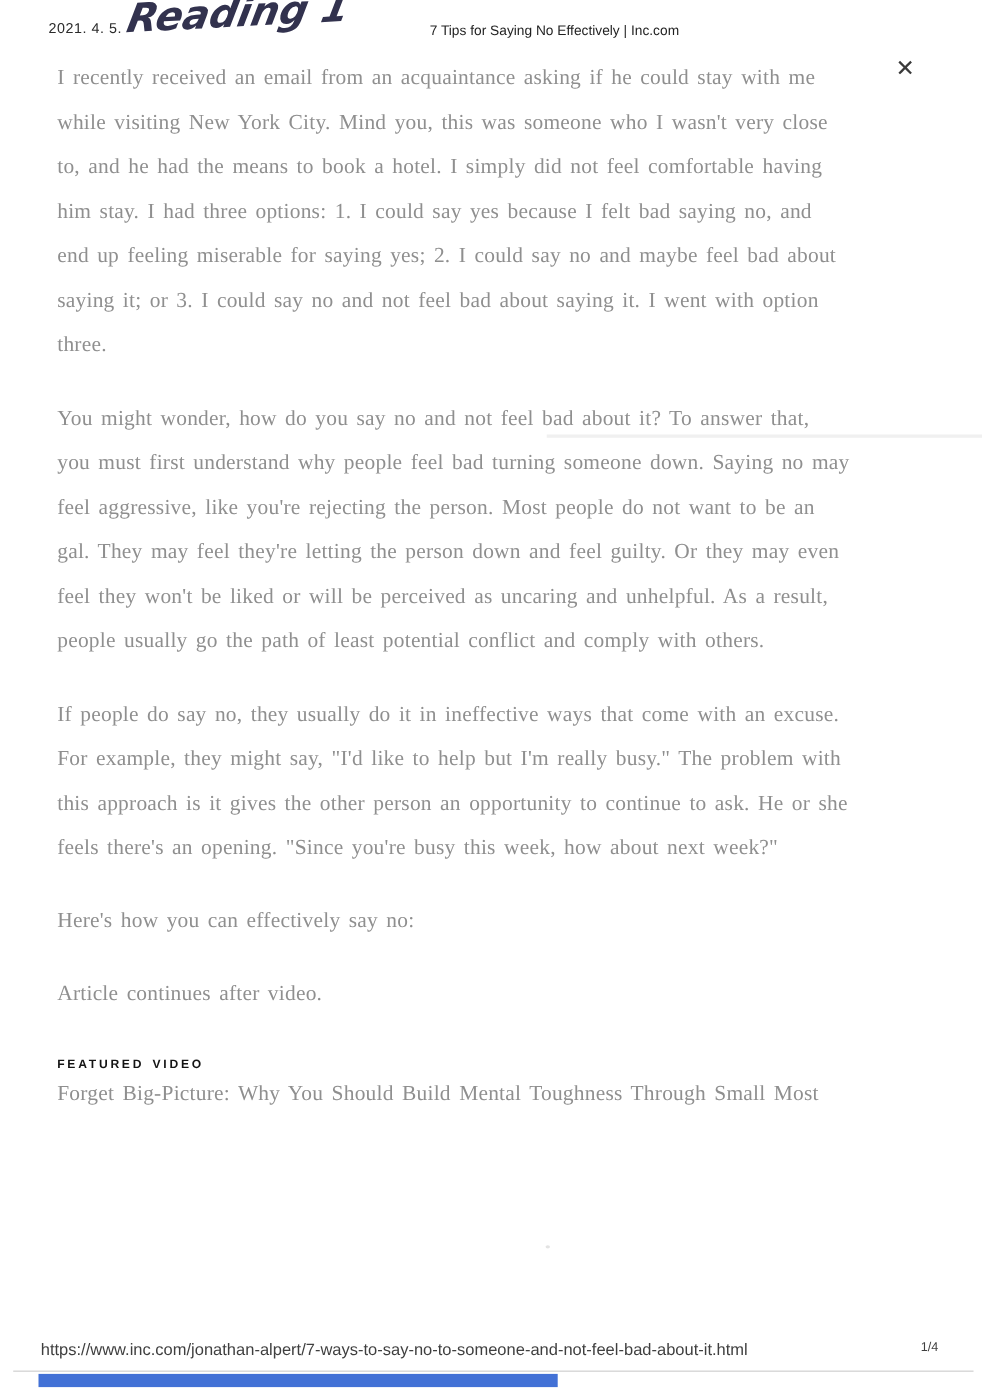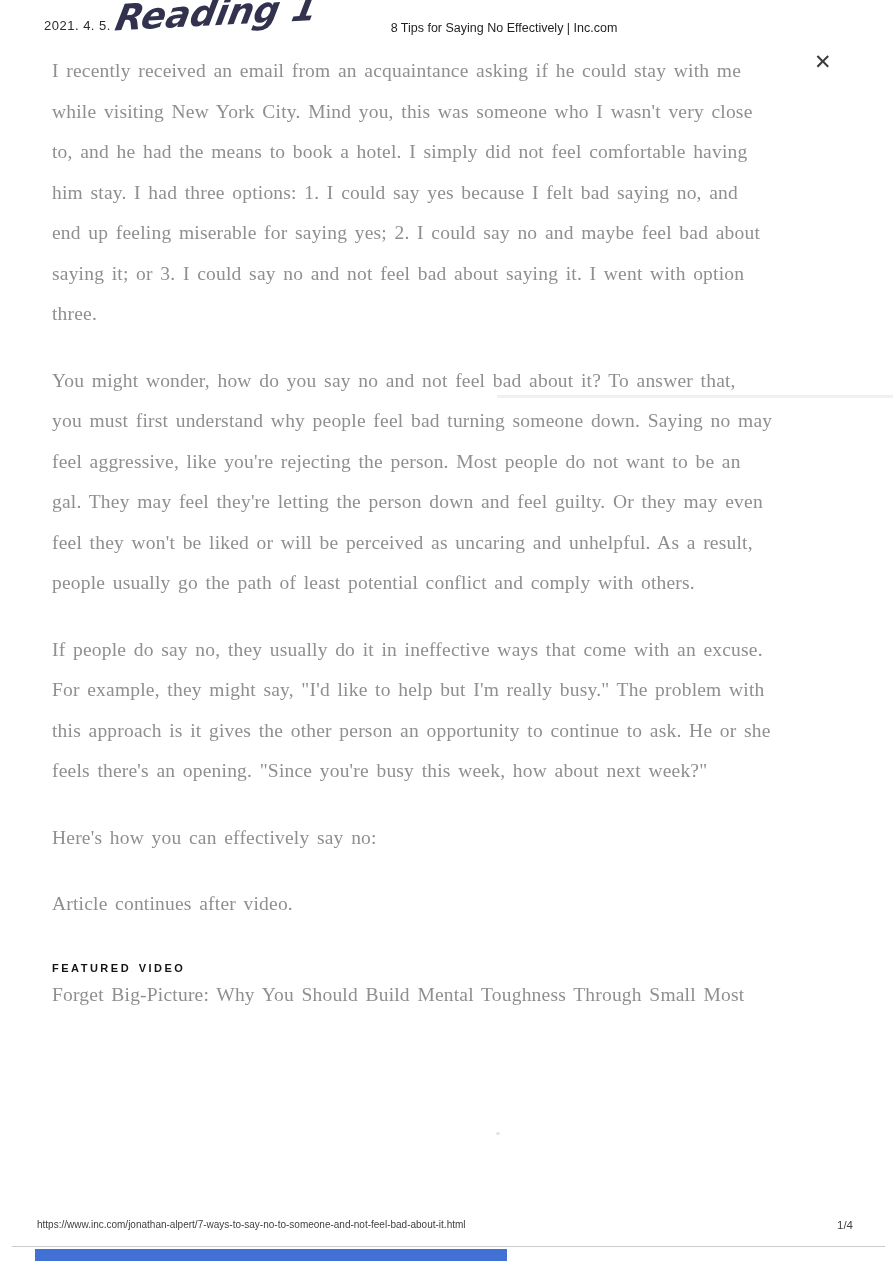--- a/index.html
+++ b/index.html
@@ -67,21 +67,21 @@
   }
   .scan-smudge {
     position: absolute; left: 496px; top: 1132px; width: 4px; height: 3px;
     background: #e3e3e3; border-radius: 50%;
   }
 
   
   .footer-url {
     position: absolute; left: 37px; top: 1219px;
     font-family: "Liberation Sans", sans-serif;
-    font-size: 10px; color: #3f3f3f;
+    font-size: 15px; color: #3f3f3f;
   }
   .page-number {
     position: absolute; right: 40px; top: 1219px;
     font-family: "Liberation Sans", sans-serif;
     font-size: 11.5px; color: #3f3f3f;
   }
   .footer-line {
     position: absolute; left: 12px; right: 8px; top: 1246px; height: 1px;
     background: #a0a0a0; opacity: 0.55;
   }
@@ -90,21 +90,21 @@
     background: #4271d6;
   }
 </style>
 </head>
 <body>
 
 <div class="page">
 
   <div class="date">2021. 4. 5.</div>
   <div class="handwriting">Reading 1</div>
-  <div class="header-title">8 Tips for Saying No Effectively | Inc.com</div>
+  <div class="header-title">7 Tips for Saying No Effectively | Inc.com</div>
 
   <div class="close-x">✕</div>
 
   <div class="article">
 
     <div class="para">
       <div class="line">I recently received an email from an acquaintance asking if he could stay with me</div>
       <div class="line">while visiting New York City. Mind you, this was someone who I wasn't very close</div>
       <div class="line">to, and he had the means to book a hotel. I simply did not feel comfortable having</div>
       <div class="line">him stay. I had three options: 1. I could say yes because I felt bad saying no, and</div>

